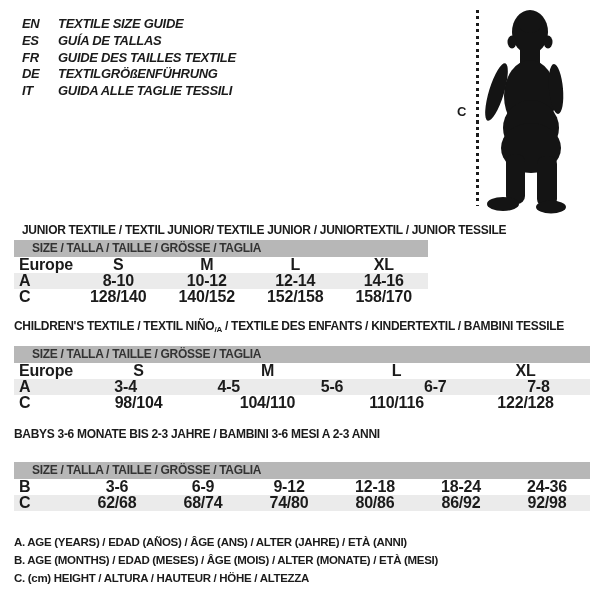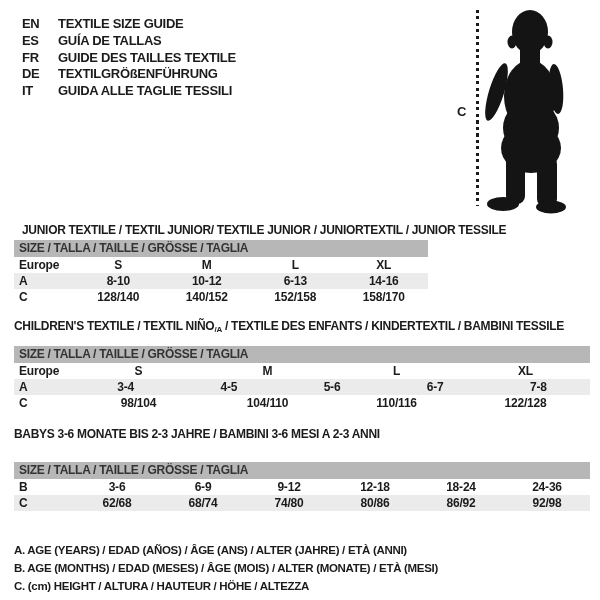--- a/index.html
+++ b/index.html
@@ -10,21 +10,21 @@
     height: 600px;
     background: #ffffff;
     font-family: "Liberation Sans", sans-serif;
     font-weight: bold;
     color: #1b1b1b;
     overflow: hidden;
   }
 
   
   .lang-block { position: absolute; left: 22px; top: 16px; }
-  .lang-row { display: flex; font-size: 13px; line-height: 16.8px; letter-spacing: -0.3px; }
+  .lang-row { display: flex; font-size: 13px; line-height: 16.8px; letter-spacing: -0.3px; font-style: italic; }
   .lang-code { width: 36px; }
 
   
   .measure-line {
     position: absolute; left: 476px; top: 10px; width: 3px; height: 196px;
     background-image: repeating-linear-gradient(to bottom, #1b1b1b 0px, #1b1b1b 3px, transparent 3px, transparent 6.5px);
   }
   .figure-label { position: absolute; left: 457px; top: 104px; font-size: 13px; }
   .baby-svg { position: absolute; left: 482px; top: 8px; }
 
@@ -36,29 +36,29 @@
   .sub { font-size: 8px; vertical-align: -2px; letter-spacing: -0.2px; }
 
   
   .size-table { position: absolute; left: 14px; }
   .t1 { top: 240px; width: 414px; }
   .t2 { top: 346px; width: 576px; }
   .t3 { top: 462px; width: 576px; }
   .table-hdr {
     background: #b7b7b7; color: #333333;
     font-size: 12px; height: 17px; line-height: 17px;
-    padding-left: 5px; letter-spacing: -0.3px;
+    padding-left: 18px; letter-spacing: -0.3px;
   }
-  .trow { display: flex; height: 16px; line-height: 16.5px; font-size: 12px; letter-spacing: -0.2px; }
+  .trow { display: flex; height: 16px; line-height: 16.5px; font-size: 16px; letter-spacing: -0.2px; }
   .trow.shaded { background: #ebebeb; }
   .tlabel { width: 60px; padding-left: 5px; flex: none; }
   .tcell { flex: 1; text-align: center; }
 
   
-  .notes { position: absolute; left: 14px; top: 534px; font-size: 11.5px; line-height: 17.8px; letter-spacing: -0.3px; margin-top: 8px; }
+  .notes { position: absolute; left: 14px; top: 534px; font-size: 11.5px; line-height: 17.8px; letter-spacing: -0.3px; }
 </style>
 </head>
 <body>
 
 <div class="page">
 
   <div class="lang-block">
     <div class="lang-row">
       <span class="lang-code">EN</span>
       <span class="lang-label">TEXTILE SIZE GUIDE</span>
@@ -109,21 +109,21 @@
       <span class="tlabel">Europe</span>
       <span class="tcell">S</span>
       <span class="tcell">M</span>
       <span class="tcell">L</span>
       <span class="tcell">XL</span>
     </div>
     <div class="trow shaded">
       <span class="tlabel">A</span>
       <span class="tcell">8-10</span>
       <span class="tcell">10-12</span>
-      <span class="tcell">6-13</span>
+      <span class="tcell">12-14</span>
       <span class="tcell">14-16</span>
     </div>
     <div class="trow">
       <span class="tlabel">C</span>
       <span class="tcell">128/140</span>
       <span class="tcell">140/152</span>
       <span class="tcell">152/158</span>
       <span class="tcell">158/170</span>
     </div>
   </div>

